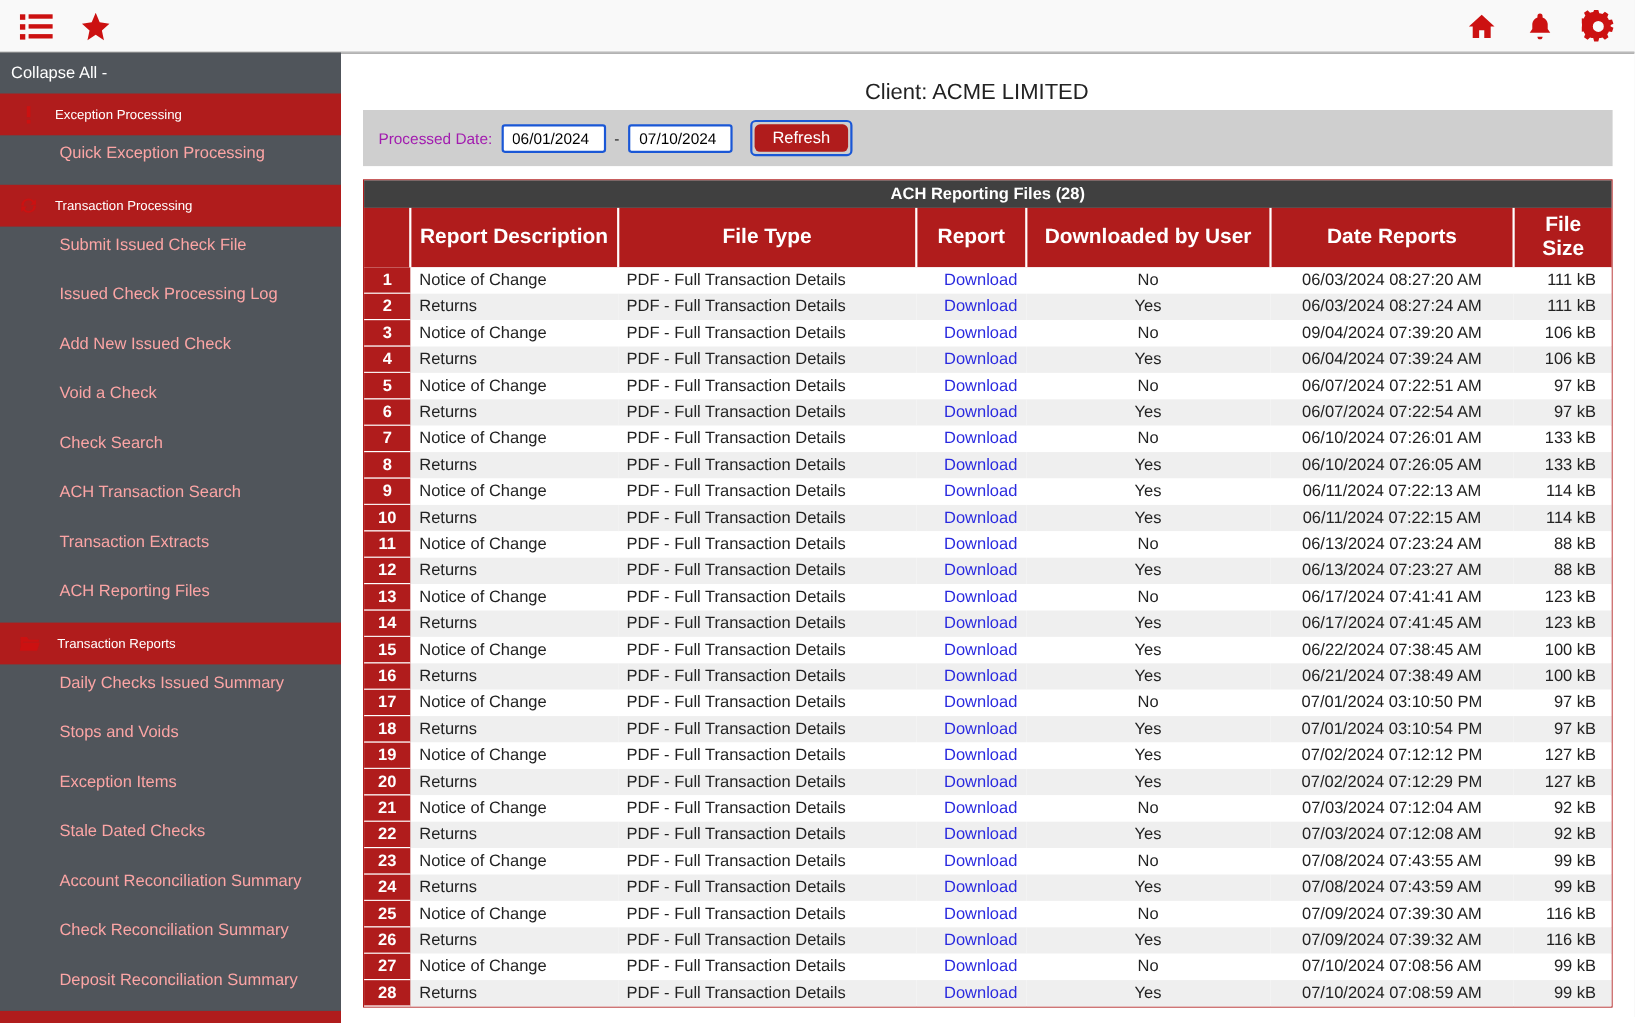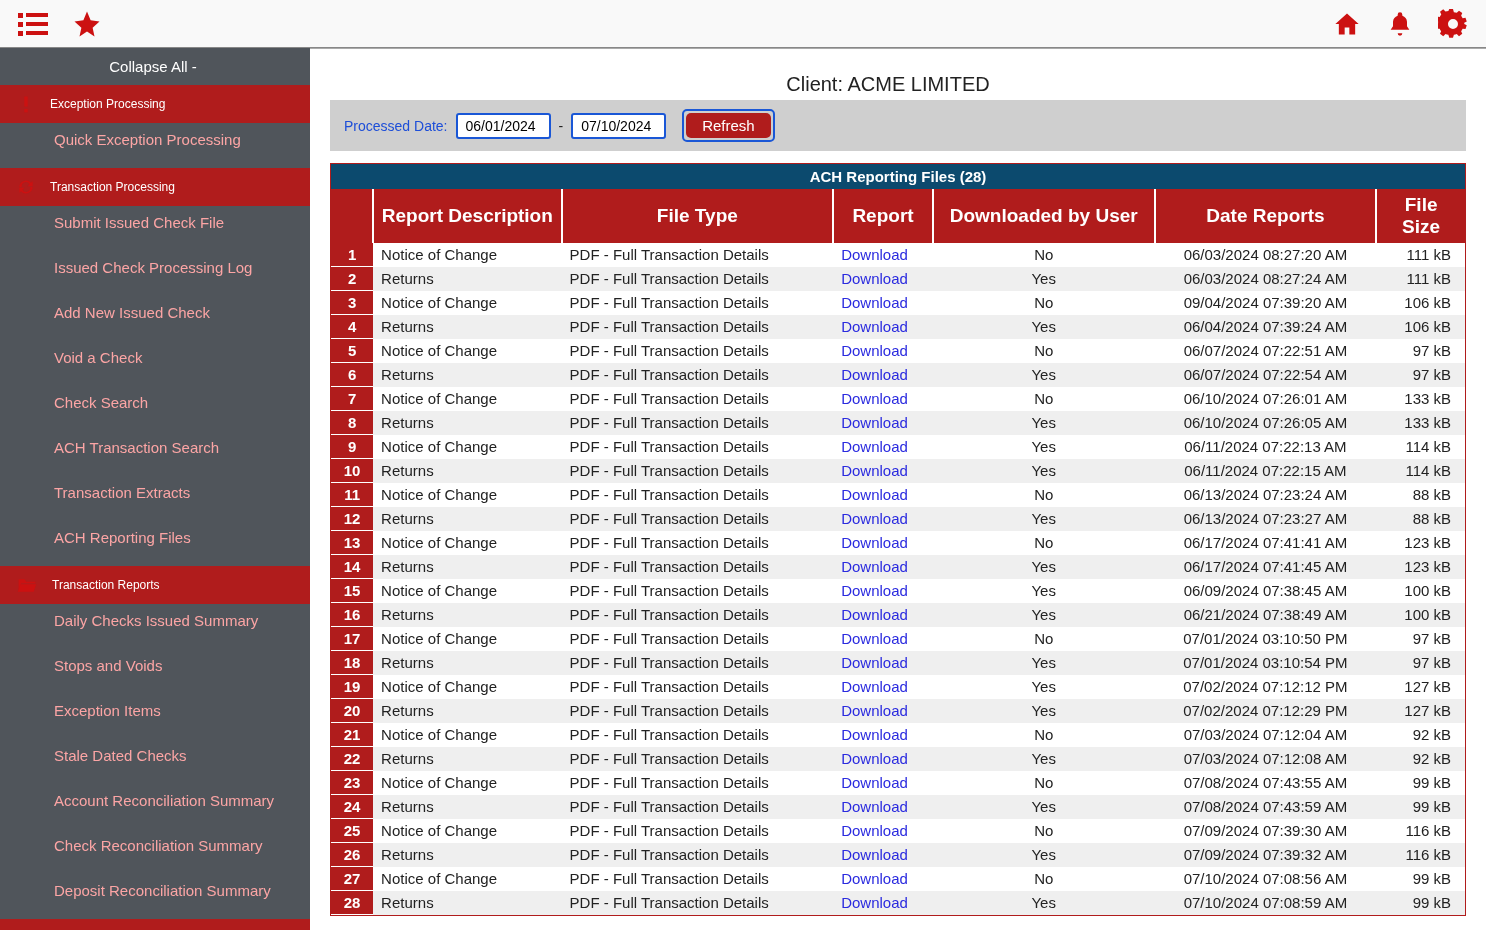--- a/index.html
+++ b/index.html
@@ -24,21 +24,21 @@
 .icon svg { fill: #c11; }
 .main { display: flex; }
 .sidebar {
   width: 310px;
   background: #50555b;
   color: #fff;
   flex-shrink: 0;
   min-height: 882px;
 }
 .collapse-all {
-  text-align: center;
+  text-align: left;
   color: #fff;
   font-size: 15px;
   padding: 10px 14px 10px 10px;
   background:#50555b;
 }
 .nav-section-header {
   display: flex;
   align-items: center;
   gap: 14px;
   background: #b01c1c;
@@ -62,21 +62,21 @@
   border-top:1px solid #aaa;
 }
 .filter-bar {
   background: #cfcfcf;
   padding: 9px 14px;
   display: flex;
   align-items: center;
   gap: 8px;
   margin: 0 20px 0 20px;
 }
-.filter-bar label { font-size: 14px; color:#1d4ed8; }
+.filter-bar label { font-size: 14px; color:#a21caf; }
 .date-input {
   border: 2px solid #1a57d6;
   background:#fff;
   border-radius:3px;
   padding: 3px 8px;
   font-size:14px;
   width:95px;
 }
 .refresh-wrap {
   border: 2px solid #1a57d6;
@@ -88,21 +88,21 @@
   background: #b01c1c;
   color: #fff;
   border: none;
   border-radius:5px;
   padding: 4px 16px;
   font-size:15px;
   cursor:pointer;
 }
 .table-wrap { margin: 12px 20px 0 20px; border:1px solid #b01c1c;}
 .table-title {
-  background: #0c4a6e;
+  background: #404040;
   color: #fff;
   text-align: center;
   font-weight:bold;
   font-size:15px;
   padding: 4px 0;
 }
 table { width: 100%; border-collapse: collapse; table-layout: fixed; }
 thead th {
   background: #b01c1c;
   color:#fff;
@@ -119,21 +119,21 @@
 .rownum {
   background:#b01c1c;
   color:#fff;
   text-align:center;
   font-weight:bold;
   border-bottom:1px solid #fff;
   width:38px;
 }
 .col-desc{text-align:left;}
 .col-ft{text-align:left;}
-.col-report{text-align:left;}
+.col-report{text-align:right;}
 .col-dl-user{text-align:center;}
 .col-date{text-align:center;}
 .col-size{text-align:right; padding-right:14px;}
 .link { color:#2a2adf; cursor:pointer; }
 </style>
 </head>
 <body>
 
 <div class="topbar">
   <div class="topbar-left">
@@ -398,21 +398,21 @@
               <td class="col-dl-user">Yes</td>
               <td class="col-date">06/17/2024 07:41:45 AM</td>
               <td class="col-size">123 kB</td>
             </tr>
             <tr>
               <td class="rownum">15</td>
               <td class="col-desc">Notice of Change</td>
               <td class="col-ft">PDF - Full Transaction Details</td>
               <td class="col-report"><span class="link">Download</span></td>
               <td class="col-dl-user">Yes</td>
-              <td class="col-date">06/09/2024 07:38:45 AM</td>
+              <td class="col-date">06/22/2024 07:38:45 AM</td>
               <td class="col-size">100 kB</td>
             </tr>
             <tr>
               <td class="rownum">16</td>
               <td class="col-desc">Returns</td>
               <td class="col-ft">PDF - Full Transaction Details</td>
               <td class="col-report"><span class="link">Download</span></td>
               <td class="col-dl-user">Yes</td>
               <td class="col-date">06/21/2024 07:38:49 AM</td>
               <td class="col-size">100 kB</td>

